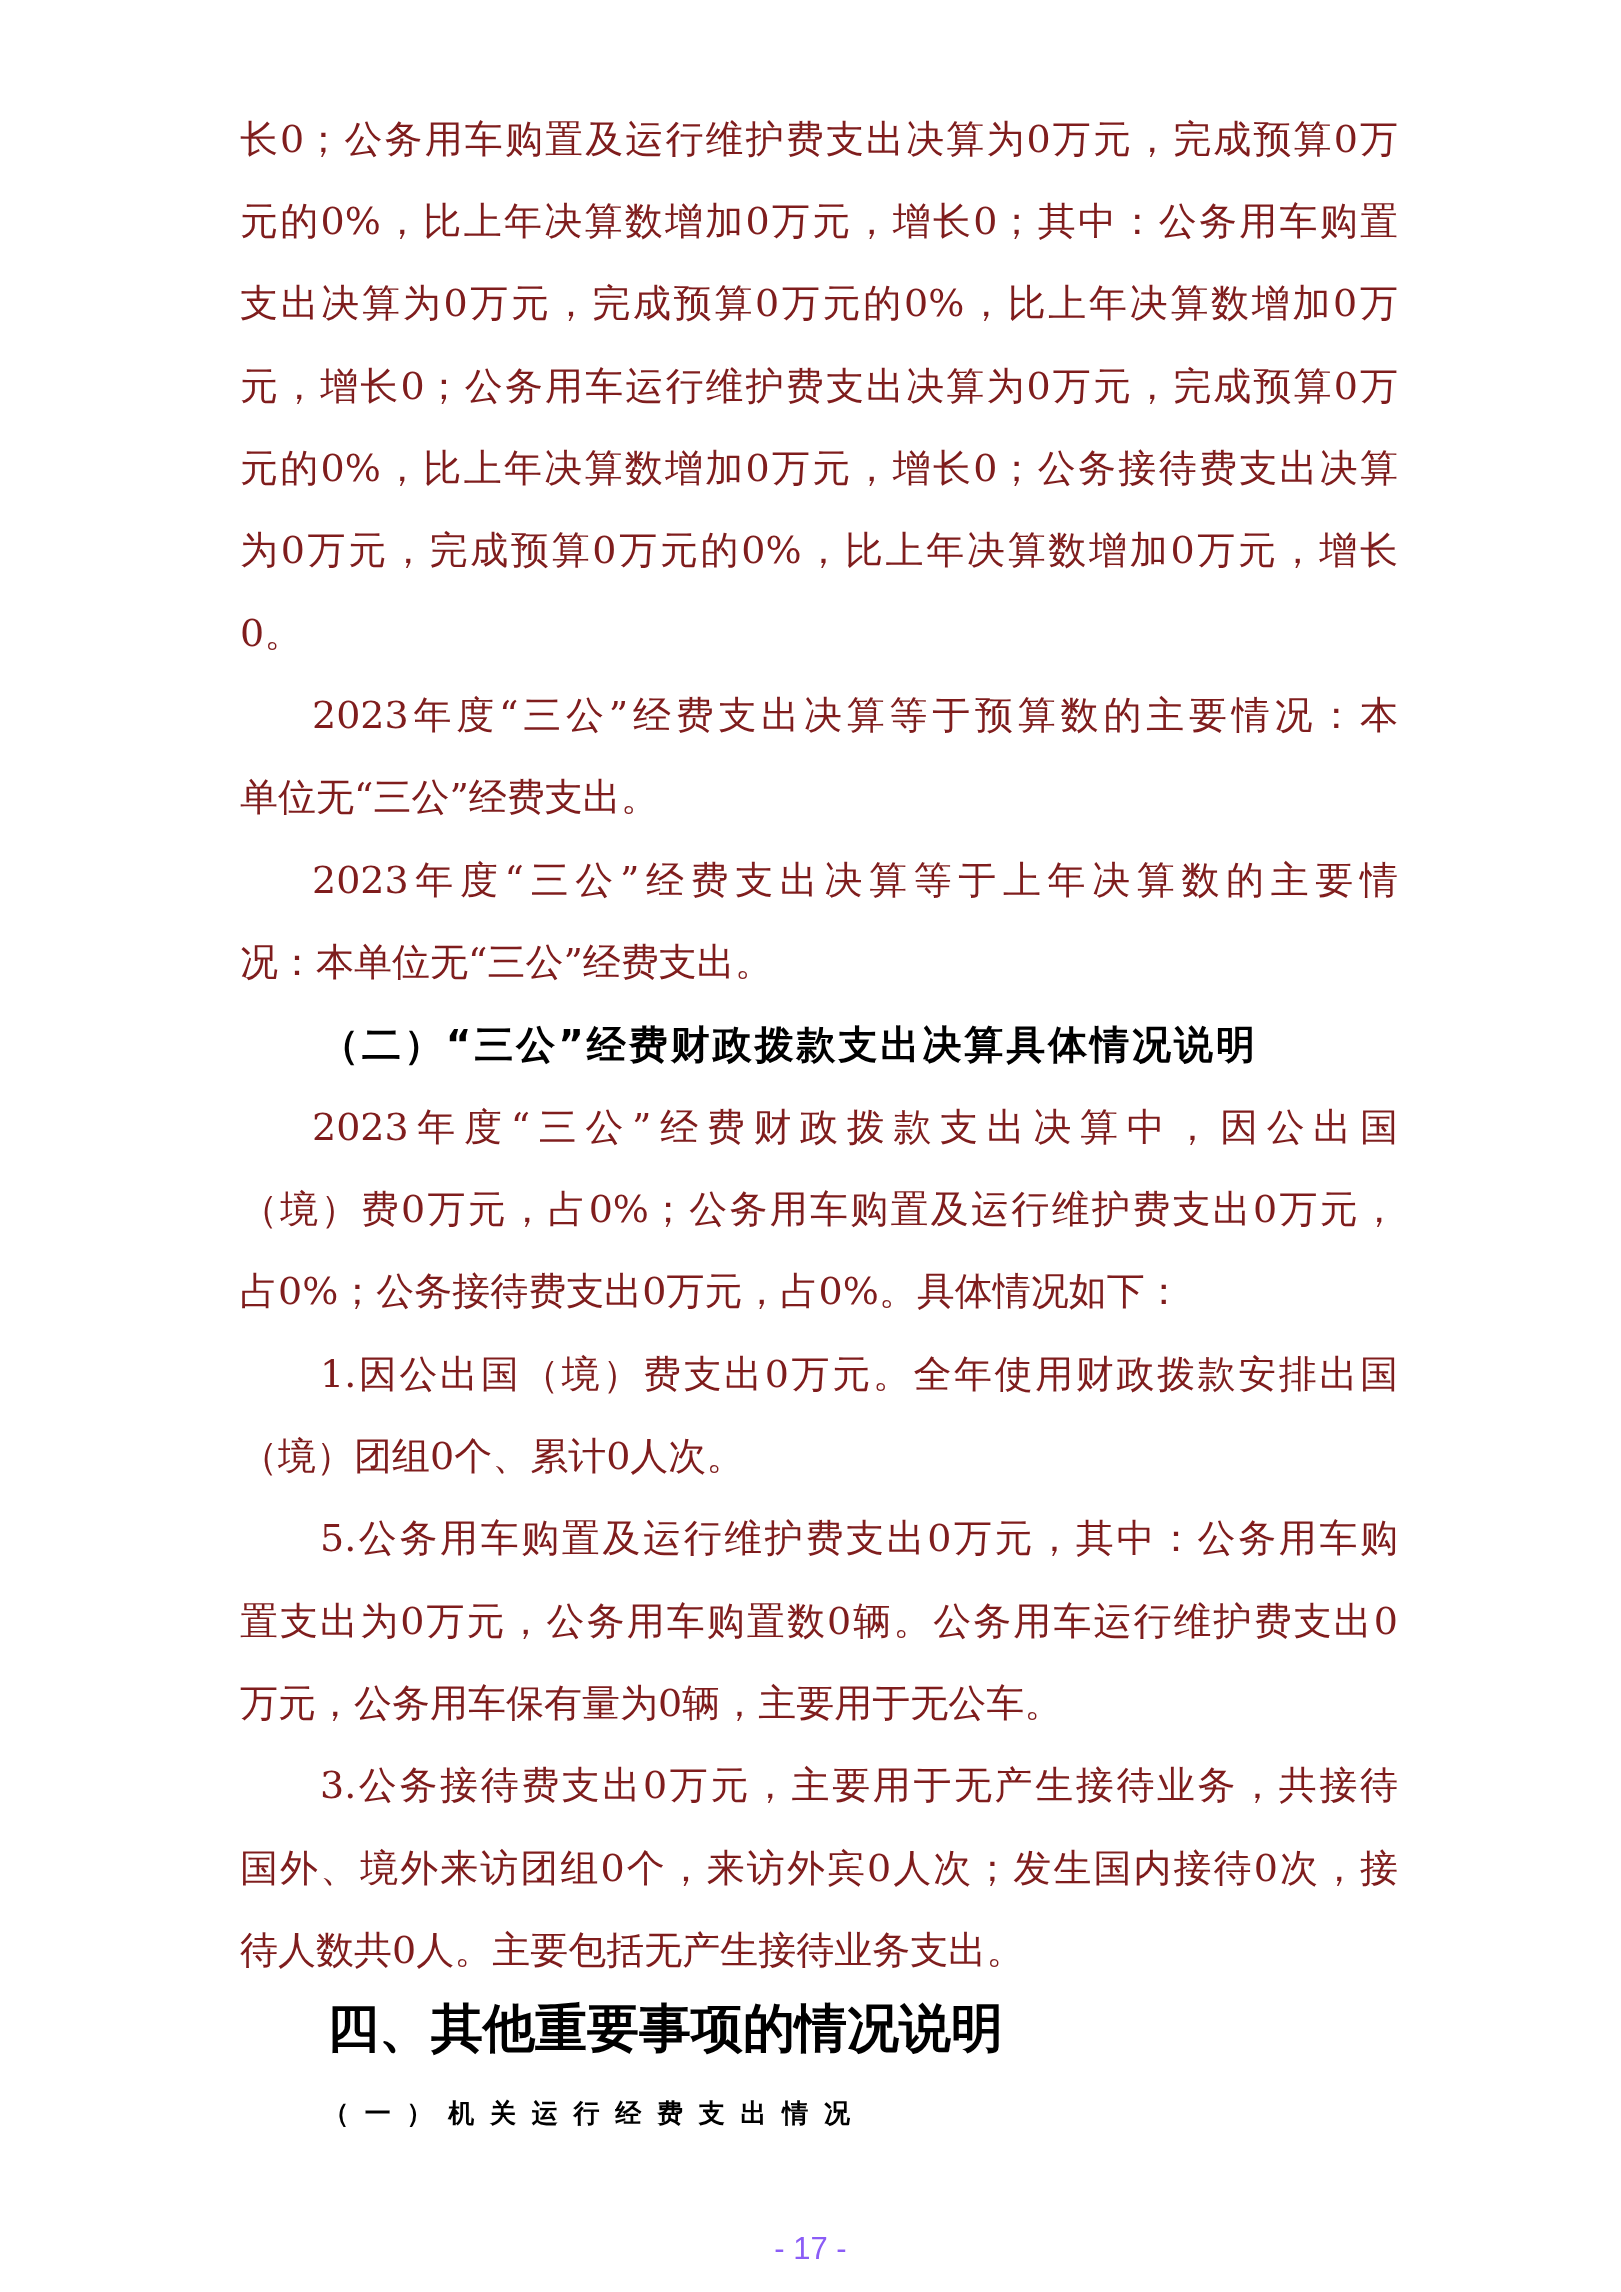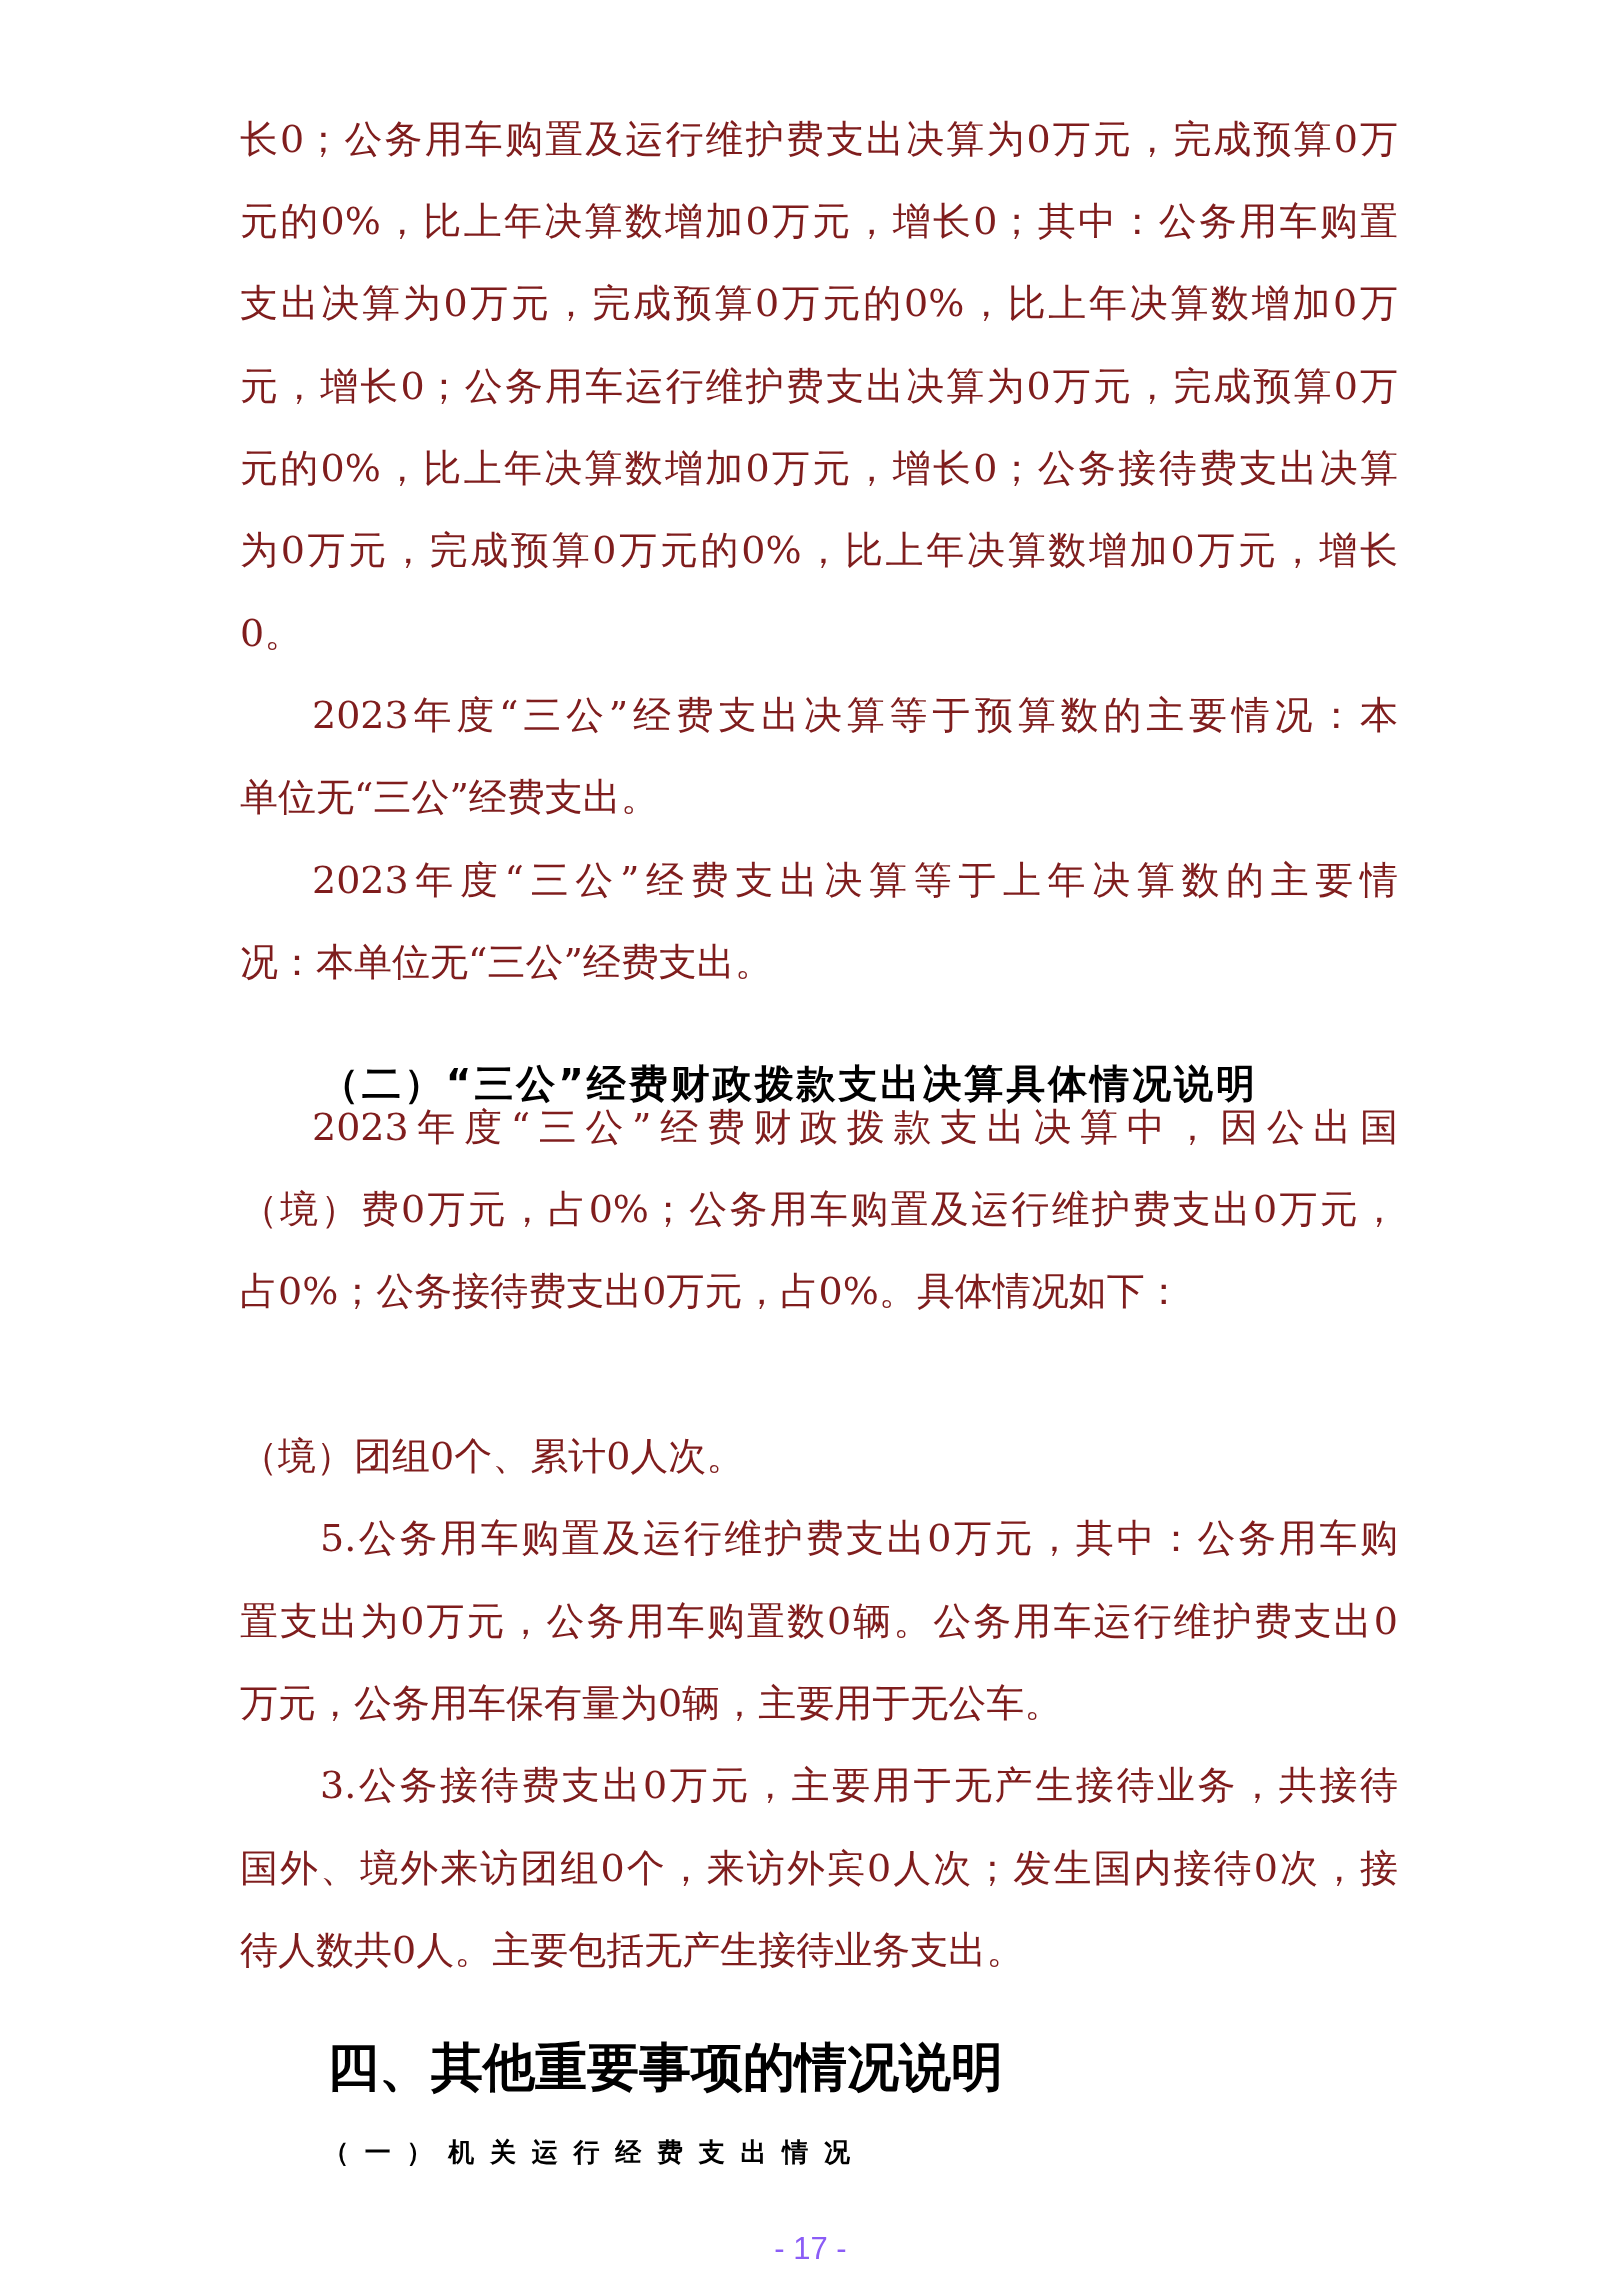--- a/index.html
+++ b/index.html
@@ -24,21 +24,20 @@
   .h2 {
     position: absolute;
     font-family: "DejaVu Sans", "Liberation Sans", sans-serif;
     font-weight: bold;
     color: #000000;
     white-space: nowrap;
     text-align: justify;
     text-align-last: justify;
     line-height: 49px;
     height: 49px;
-    margin-top: 39px;
   }
   .page-number {
     position: absolute;
     left: 0; width: 1621px;
     top: 2231px;
     text-align: center;
     font-family: "Liberation Sans", sans-serif;
     font-size: 31px;
     color: #8b5cf6;
     line-height: 35px;
@@ -62,20 +61,21 @@
 
   <div class="line indent" style="top:856px">2023年度“三公”经费支出决算等于上年决算数的主要情</div>
   <div class="line last" style="top:938px">况：本单位无“三公”经费支出。</div>
 
   <div class="h2" style="top:1020px; left:320px; width:935px; font-size:39px;">（二）“三公”经费财政拨款支出决算具体情况说明</div>
 
   <div class="line indent" style="top:1103px">2023年度“三公”经费财政拨款支出决算中，因公出国</div>
   <div class="line" style="top:1185px">（境）费0万元，占0%；公务用车购置及运行维护费支出0万元，</div>
   <div class="line last" style="top:1267px">占0%；公务接待费支出0万元，占0%。具体情况如下：</div>
 
+  <div class="line indent-num" style="top:1350px">1.因公出国（境）费支出0万元。全年使用财政拨款安排出国</div>
   <div class="line last" style="top:1432px">（境）团组0个、累计0人次。</div>
 
   <div class="line indent-num" style="top:1514px">5.公务用车购置及运行维护费支出0万元，其中：公务用车购</div>
   <div class="line" style="top:1597px">置支出为0万元，公务用车购置数0辆。公务用车运行维护费支出0</div>
   <div class="line last" style="top:1679px">万元，公务用车保有量为0辆，主要用于无公车。</div>
 
   <div class="line indent-num" style="top:1761px">3.公务接待费支出0万元，主要用于无产生接待业务，共接待</div>
   <div class="line" style="top:1844px">国外、境外来访团组0个，来访外宾0人次；发生国内接待0次，接</div>
   <div class="line last" style="top:1926px">待人数共0人。主要包括无产生接待业务支出。</div>
 

